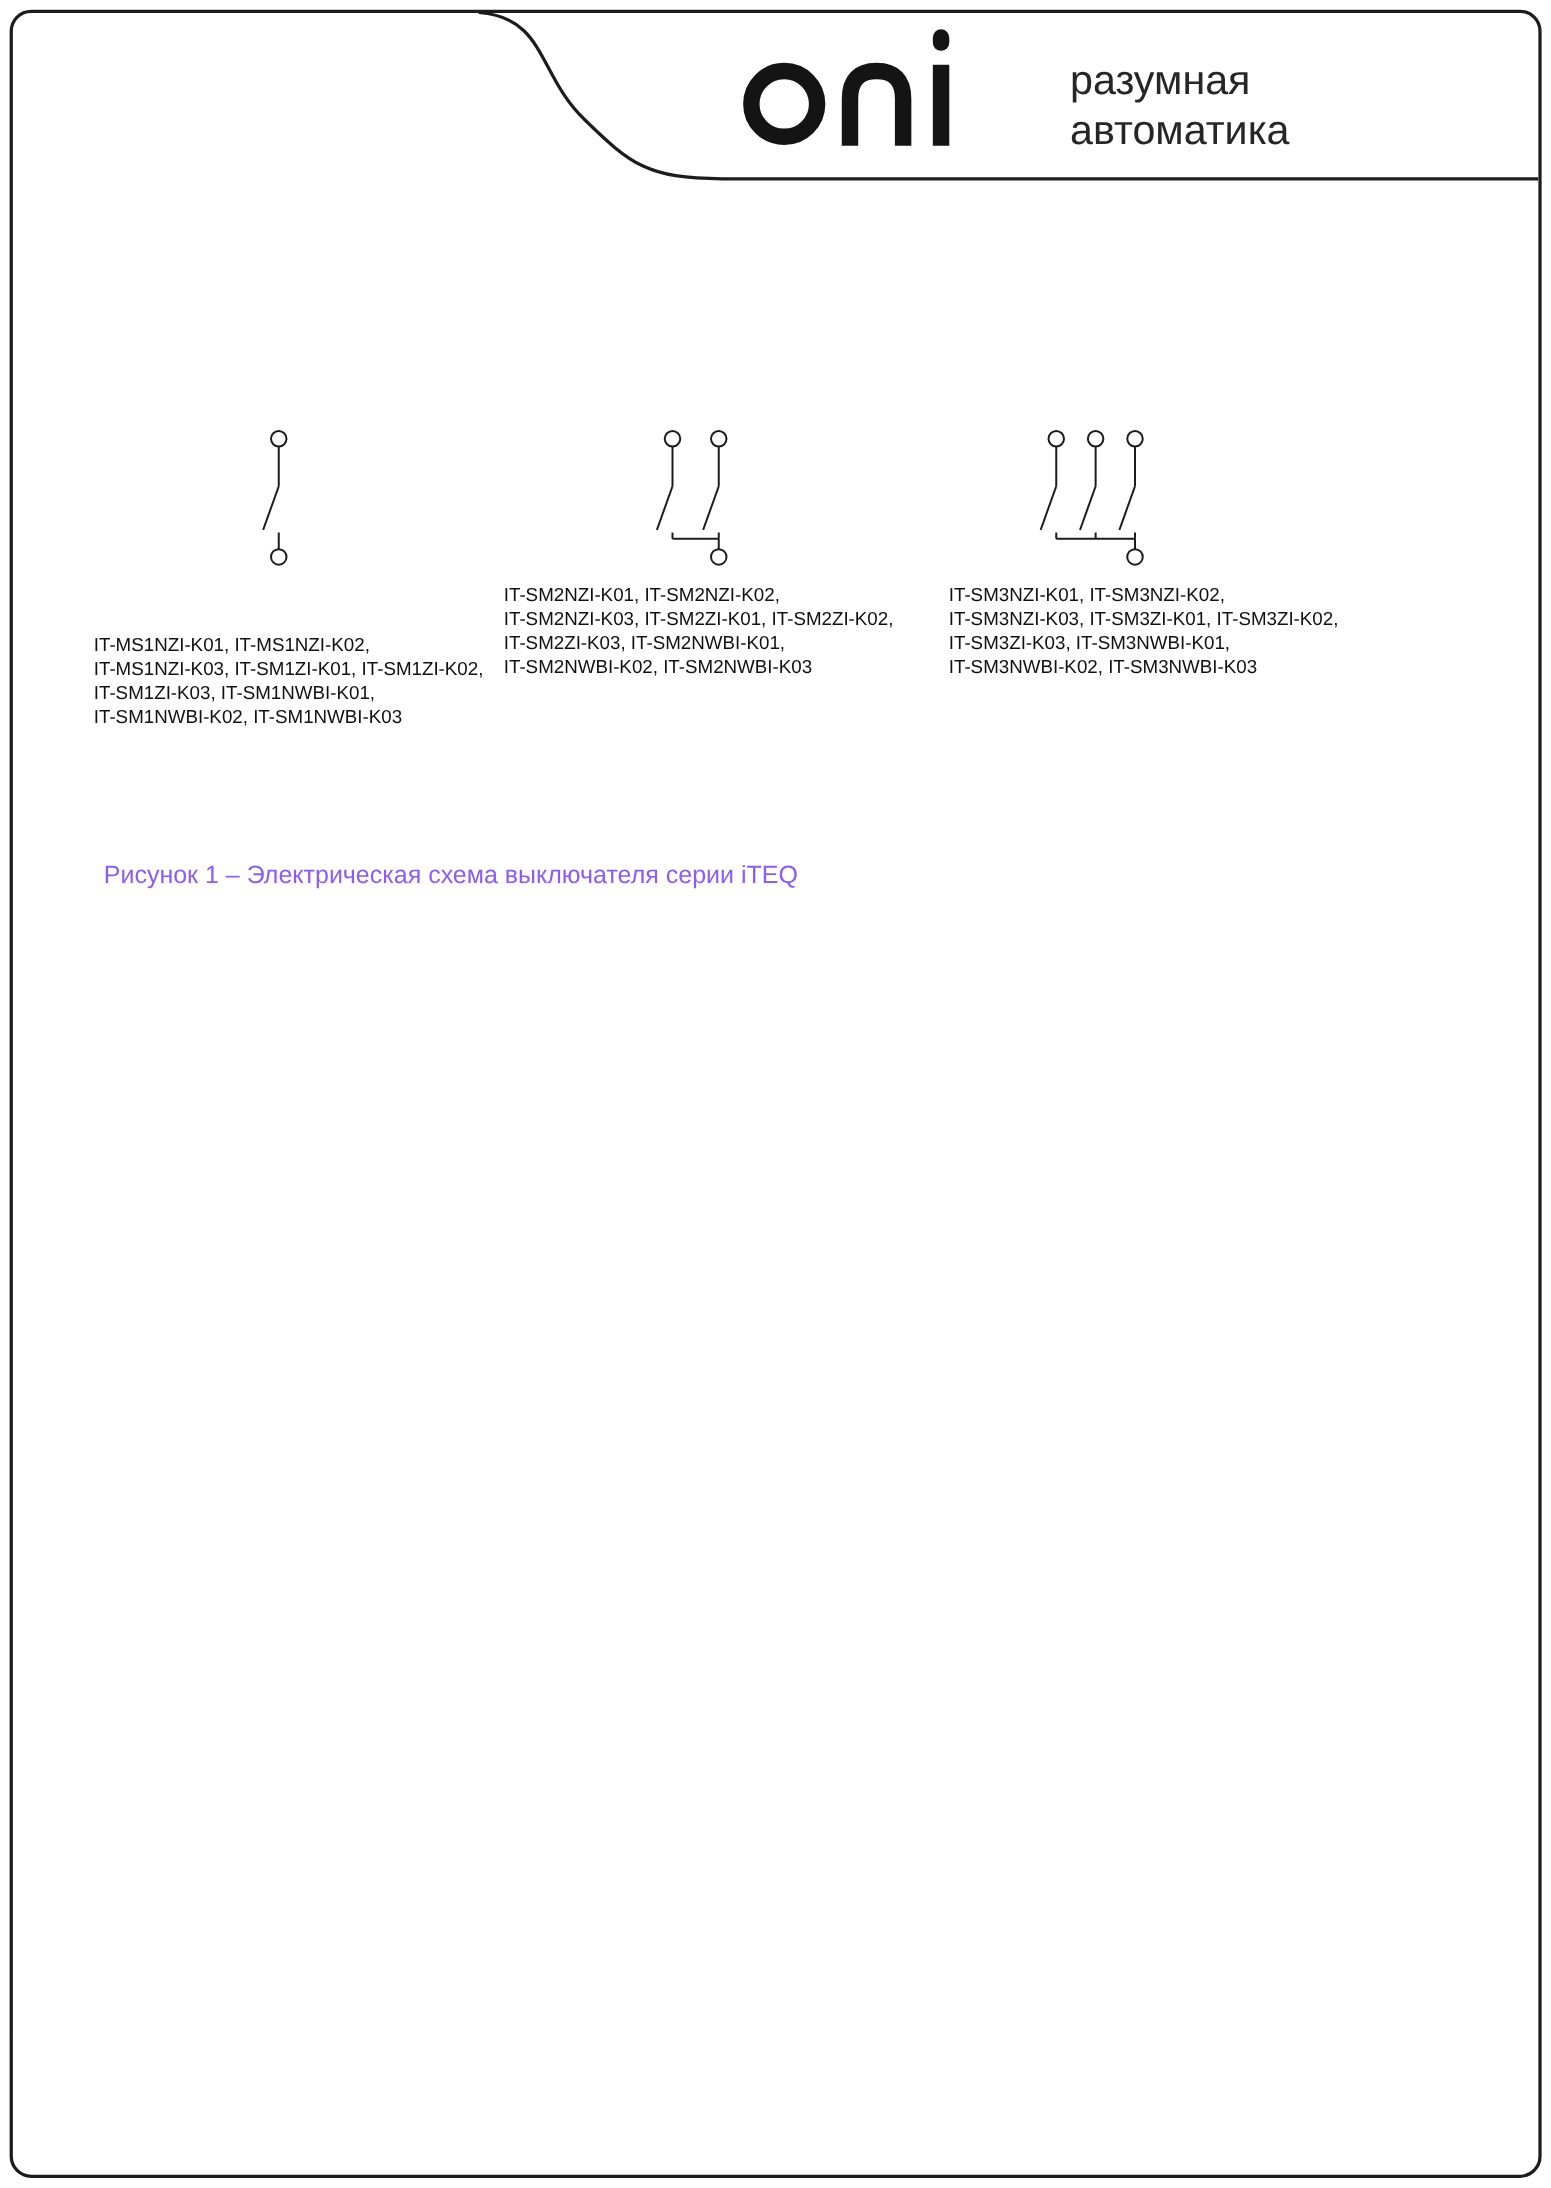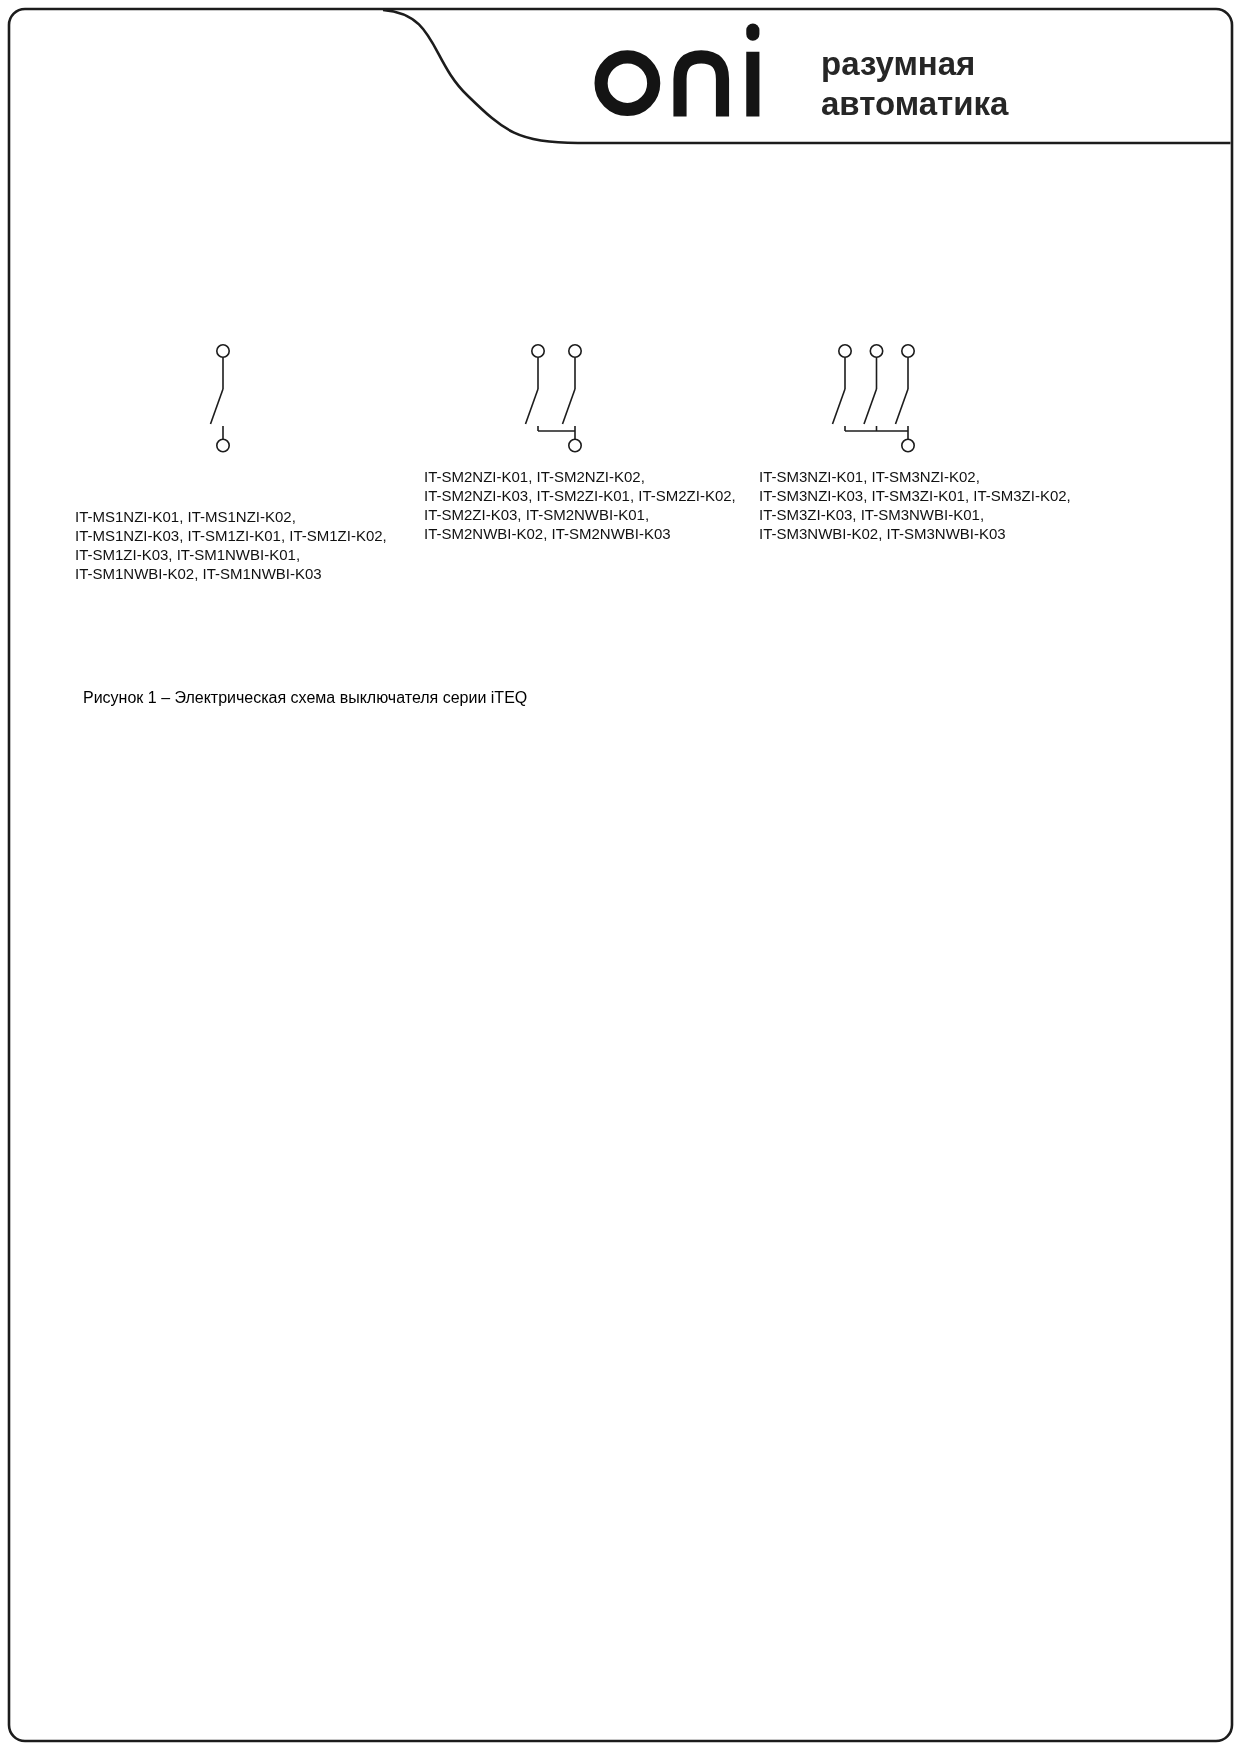--- a/index.html
+++ b/index.html
@@ -18,51 +18,51 @@
     width: 1241px; height: 1750px;
     pointer-events: none;
   }
   .logo-svg {
     position: absolute;
     left: 594px;
     top: 23px;
   }
   .tagline {
     position: absolute;
-    left: 821px;
+    left: 856px;
     top: 44px;
     font-size: 33px;
     line-height: 40px;
-    font-weight: 700;
+    font-weight: 400;
     color: #262626;
   }
   .diag {
     position: absolute;
     top: 342px;
   }
   .diag-1 { left: 193px; }
   .diag-2 { left: 523px; }
   .diag-3 { left: 830px; }
   .codes {
     position: absolute;
     top: 467px;
     font-size: 15px;
     line-height: 19px;
     color: #111111;
     white-space: nowrap;
   }
   .codes-1 { left: 75px; margin-top: 40px; }
-  .codes-2 { left: 424px; }
+  .codes-2 { left: 403px; }
   .codes-3 { left: 740px; margin-left: 19px; }
   .caption {
     position: absolute;
     left: 83px;
     top: 689px;
-    font-size: 16px;
-    color: #000000;
+    font-size: 20px;
+    color: #8b5cf6;
   }
   .stroke { stroke: #1c1c1c; stroke-width: 1.6; fill: none; }
 </style>
 </head>
 <body>
 
 <div class="page">
 
   <svg class="frame-svg" width="1241" height="1750" viewBox="0 0 1241 1750">
     <rect x="9" y="9" width="1223" height="1732" rx="16" fill="none" stroke="#1c1c1c" stroke-width="2.6"></rect>

